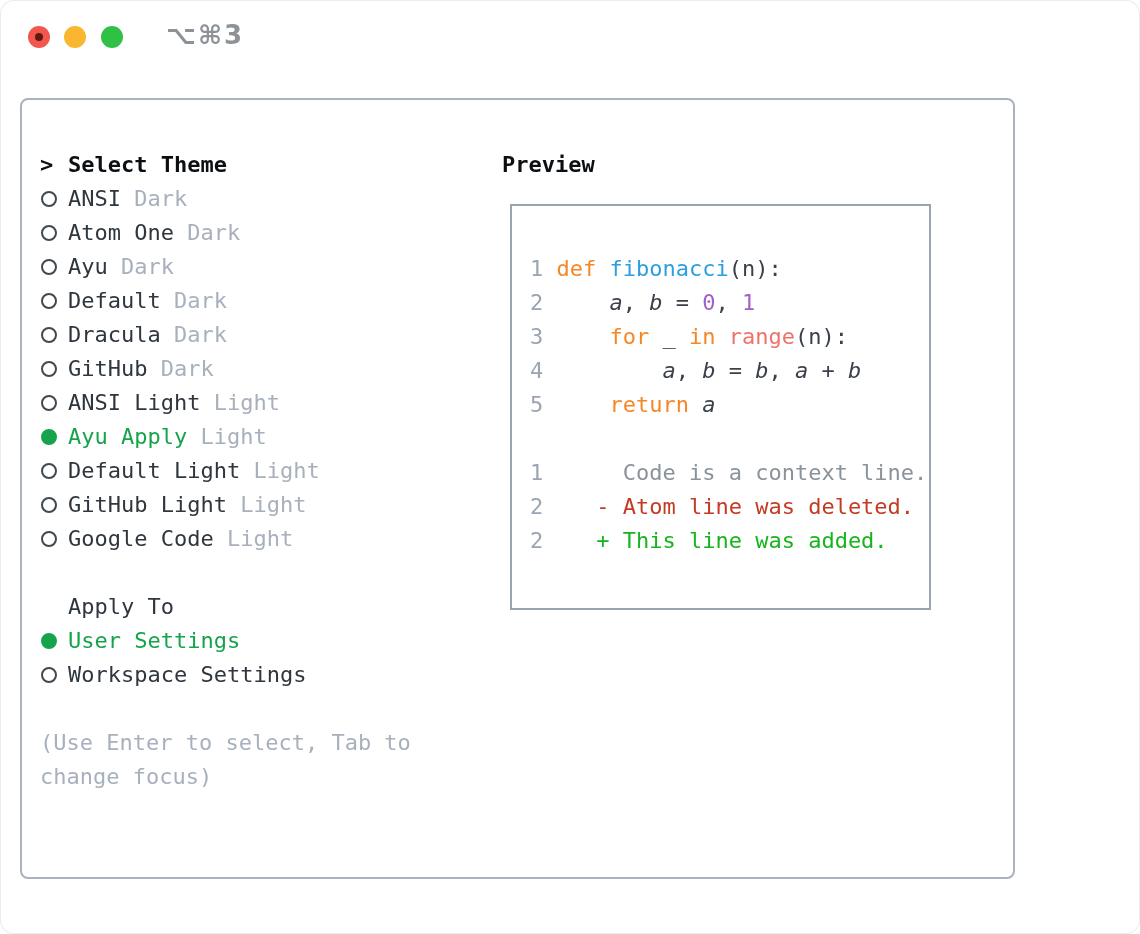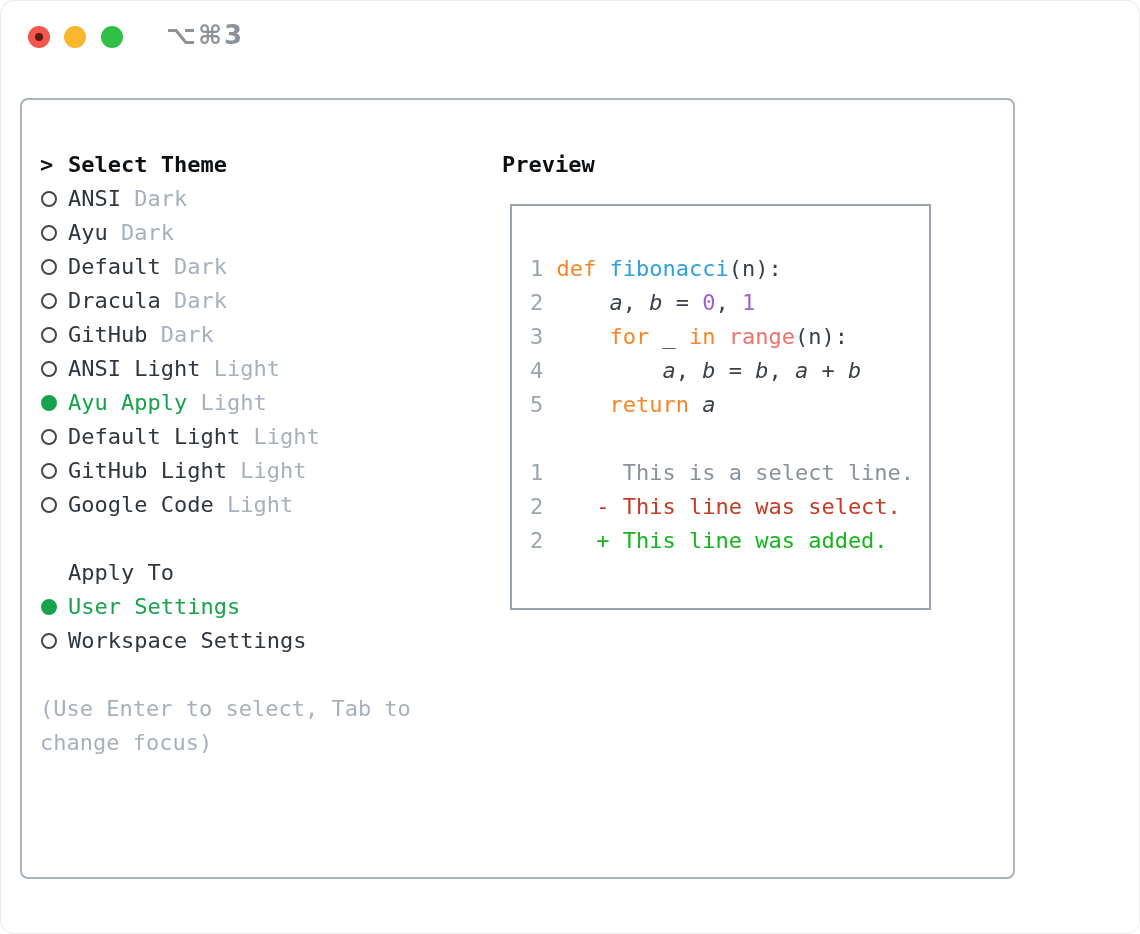--- a/index.html
+++ b/index.html
@@ -71,20 +71,21 @@
   <div class="panel">
 
     <div class="left-col">
       <div class="row">
         <span class="prefix prompt">&gt;</span>
         <span class="header-label">Select Theme</span>
       </div>
 
       <div id="theme-list">
           <div class="row"><span class="prefix"><span class="circle"></span></span><span><span class="name">ANSI</span><span class="variant">Dark</span></span></div>
+          <div class="row"><span class="prefix"><span class="circle"></span></span><span><span class="name">Atom One</span><span class="variant">Dark</span></span></div>
           <div class="row"><span class="prefix"><span class="circle"></span></span><span><span class="name">Ayu</span><span class="variant">Dark</span></span></div>
           <div class="row"><span class="prefix"><span class="circle"></span></span><span><span class="name">Default</span><span class="variant">Dark</span></span></div>
           <div class="row"><span class="prefix"><span class="circle"></span></span><span><span class="name">Dracula</span><span class="variant">Dark</span></span></div>
           <div class="row"><span class="prefix"><span class="circle"></span></span><span><span class="name">GitHub</span><span class="variant">Dark</span></span></div>
           <div class="row"><span class="prefix"><span class="circle"></span></span><span><span class="name">ANSI Light</span><span class="variant">Light</span></span></div>
           <div class="row"><span class="prefix"><span class="circle filled"></span></span><span><span class="name sel">Ayu Apply</span><span class="variant">Light</span></span></div>
           <div class="row"><span class="prefix"><span class="circle"></span></span><span><span class="name">Default Light</span><span class="variant">Light</span></span></div>
           <div class="row"><span class="prefix"><span class="circle"></span></span><span><span class="name">GitHub Light</span><span class="variant">Light</span></span></div>
           <div class="row"><span class="prefix"><span class="circle"></span></span><span><span class="name">Google Code</span><span class="variant">Light</span></span></div>
         </div>
@@ -109,20 +110,20 @@
     <div class="preview-title">Preview</div>
 
     <div class="preview-box">
       <div class="code" id="code">
           <div class="code-line"><span class="lnum">1</span><span><span class="seg-kw">def</span><span class="seg-plain"> </span><span class="seg-fn">fibonacci</span><span class="seg-plain">(n):</span></span></div>
           <div class="code-line"><span class="lnum">2</span><span><span class="seg-plain">    </span><span class="seg-var">a</span><span class="seg-plain">, </span><span class="seg-var">b</span><span class="seg-plain"> = </span><span class="seg-const">0</span><span class="seg-plain">, </span><span class="seg-const">1</span></span></div>
           <div class="code-line"><span class="lnum">3</span><span><span class="seg-plain">    </span><span class="seg-kw">for</span><span class="seg-plain"> _ </span><span class="seg-kw">in</span><span class="seg-plain"> </span><span class="seg-rng">range</span><span class="seg-plain">(n):</span></span></div>
           <div class="code-line"><span class="lnum">4</span><span><span class="seg-plain">        </span><span class="seg-var">a</span><span class="seg-plain">, </span><span class="seg-var">b</span><span class="seg-plain"> = </span><span class="seg-var">b</span><span class="seg-plain">, </span><span class="seg-var">a</span><span class="seg-plain"> + </span><span class="seg-var">b</span></span></div>
           <div class="code-line"><span class="lnum">5</span><span><span class="seg-plain">    </span><span class="seg-kw">return</span><span class="seg-plain"> </span><span class="seg-var">a</span></span></div>
           <div class="code-line"><span class="lnum"></span><span></span></div>
-          <div class="code-line"><span class="lnum">1</span><span><span class="seg-ctx">     This is a select line.</span></span></div>
-          <div class="code-line"><span class="lnum">2</span><span><span class="seg-del">   - This line was select.</span></span></div>
+          <div class="code-line"><span class="lnum">1</span><span><span class="seg-ctx">     Code is a context line.</span></span></div>
+          <div class="code-line"><span class="lnum">2</span><span><span class="seg-del">   - Atom line was deleted.</span></span></div>
           <div class="code-line"><span class="lnum">2</span><span><span class="seg-add">   + This line was added.</span></span></div>
         </div>
     </div>
 
   </div>
 </div>
 
 </body></html>

